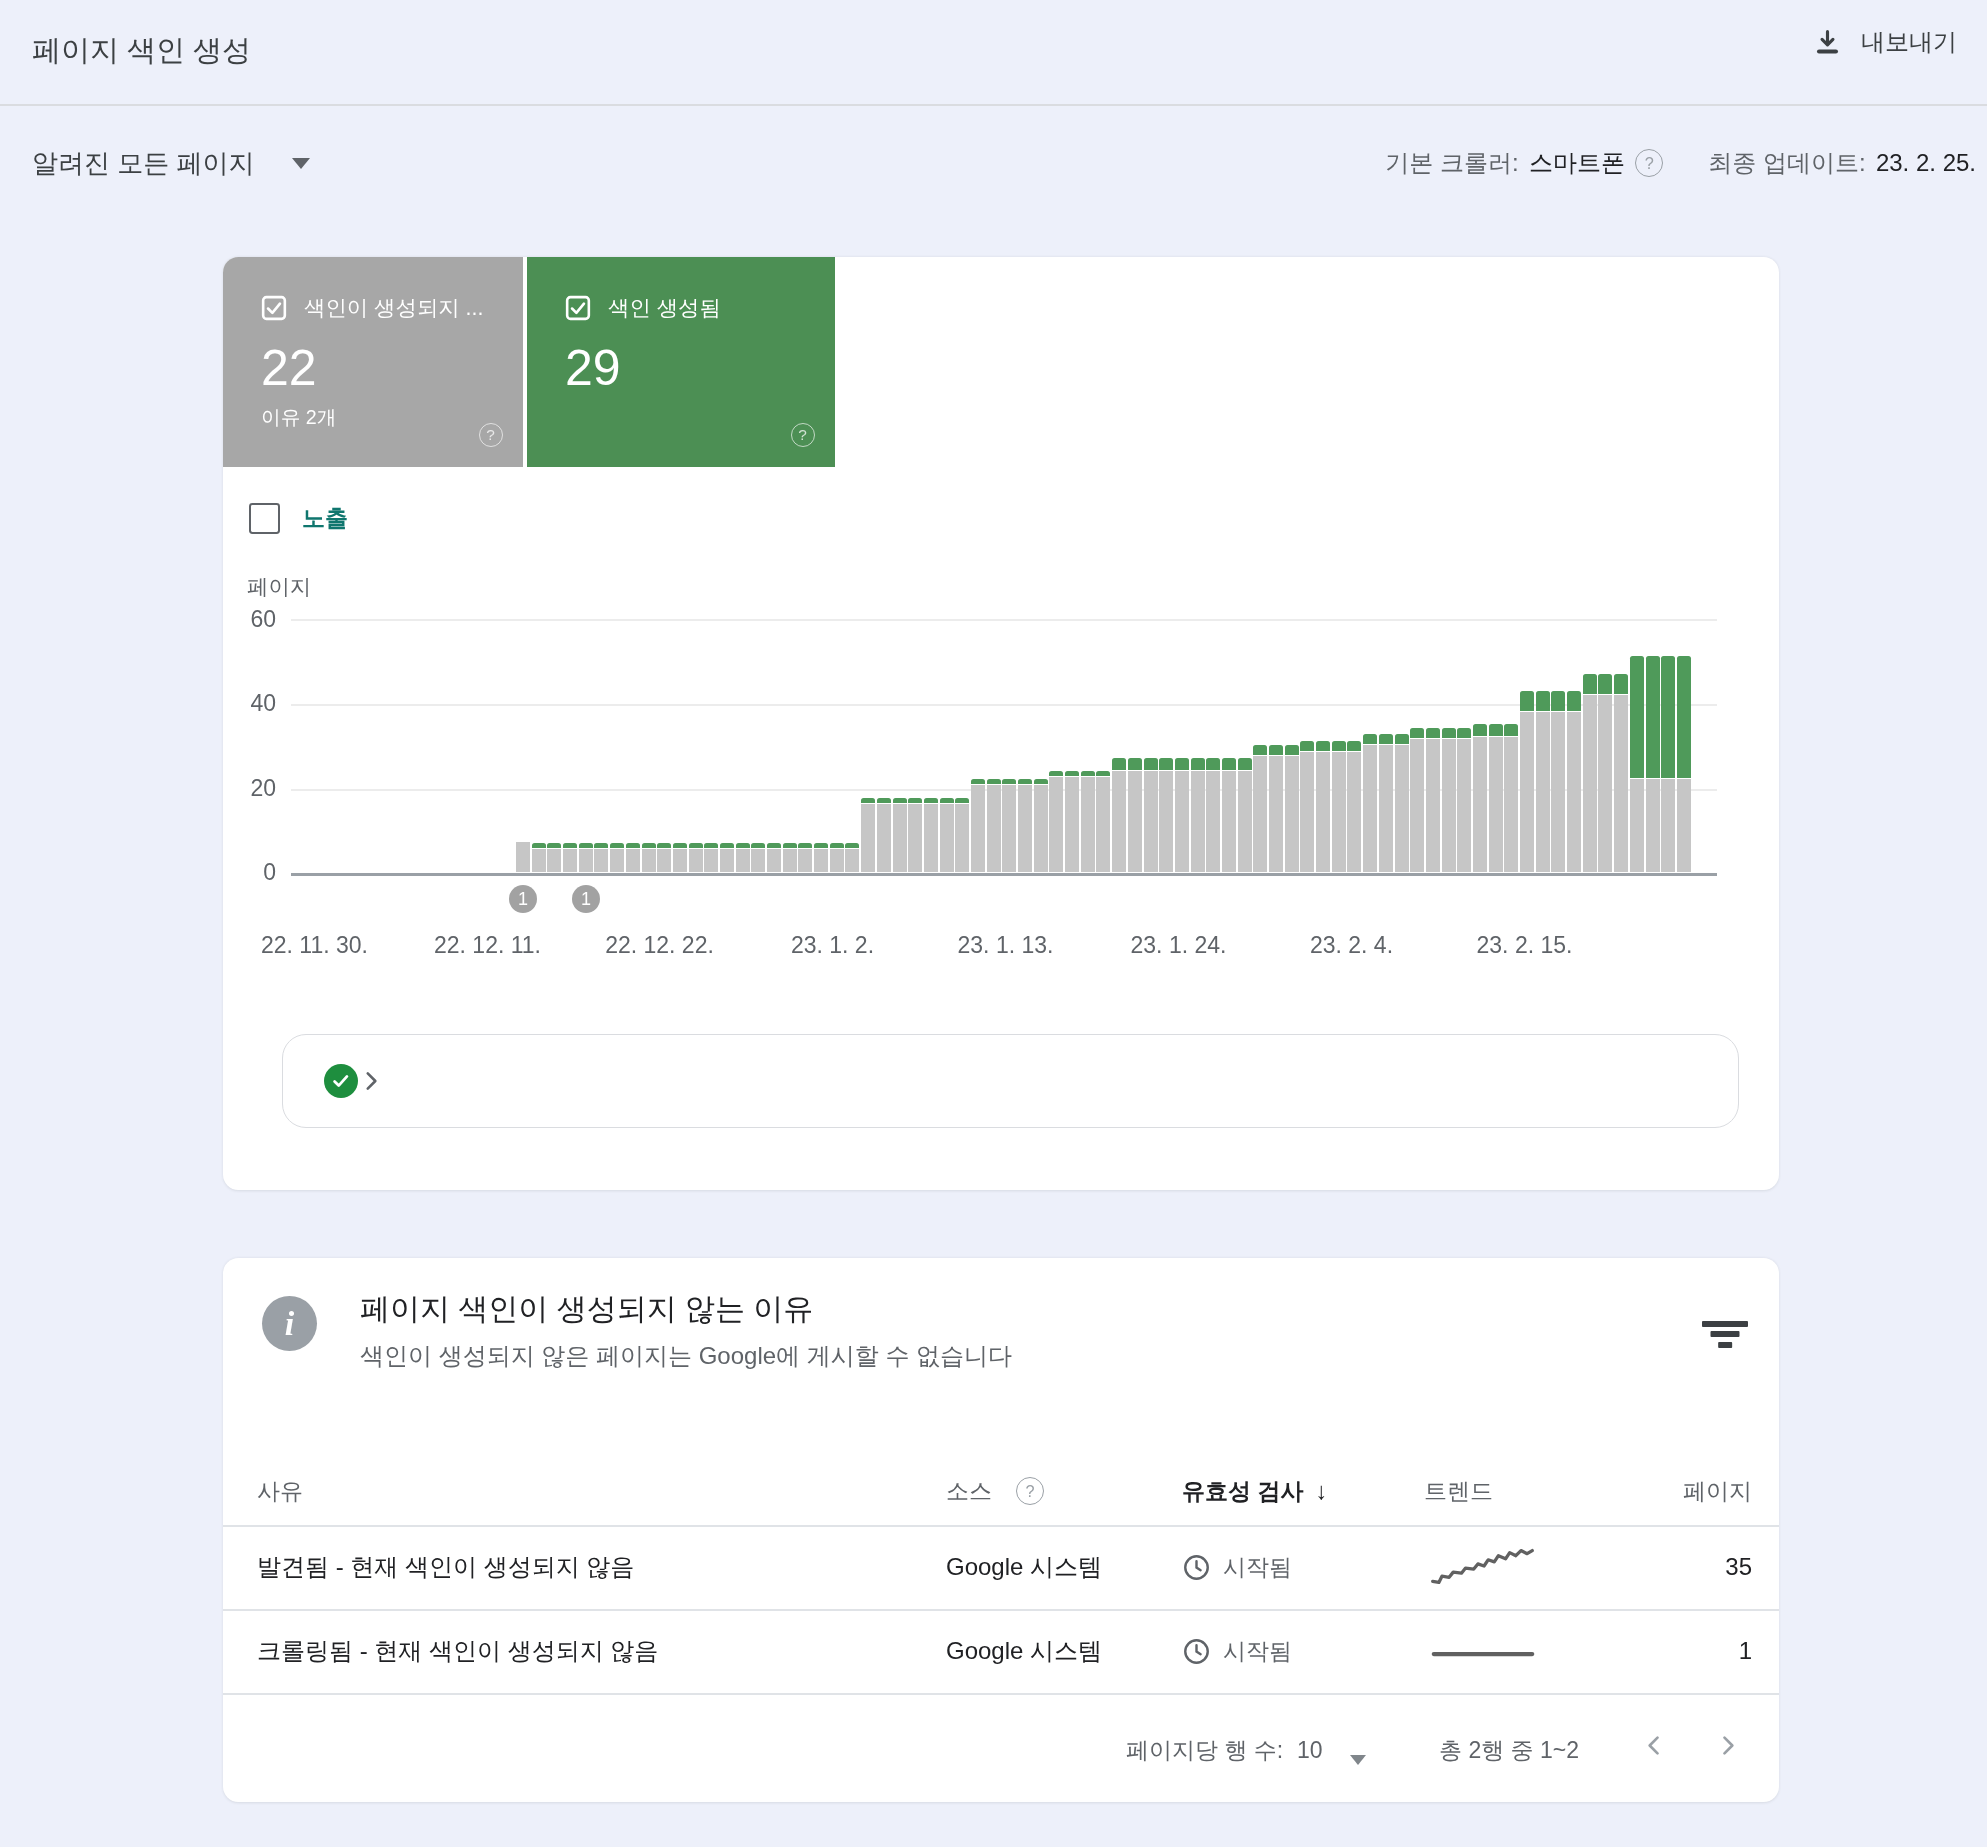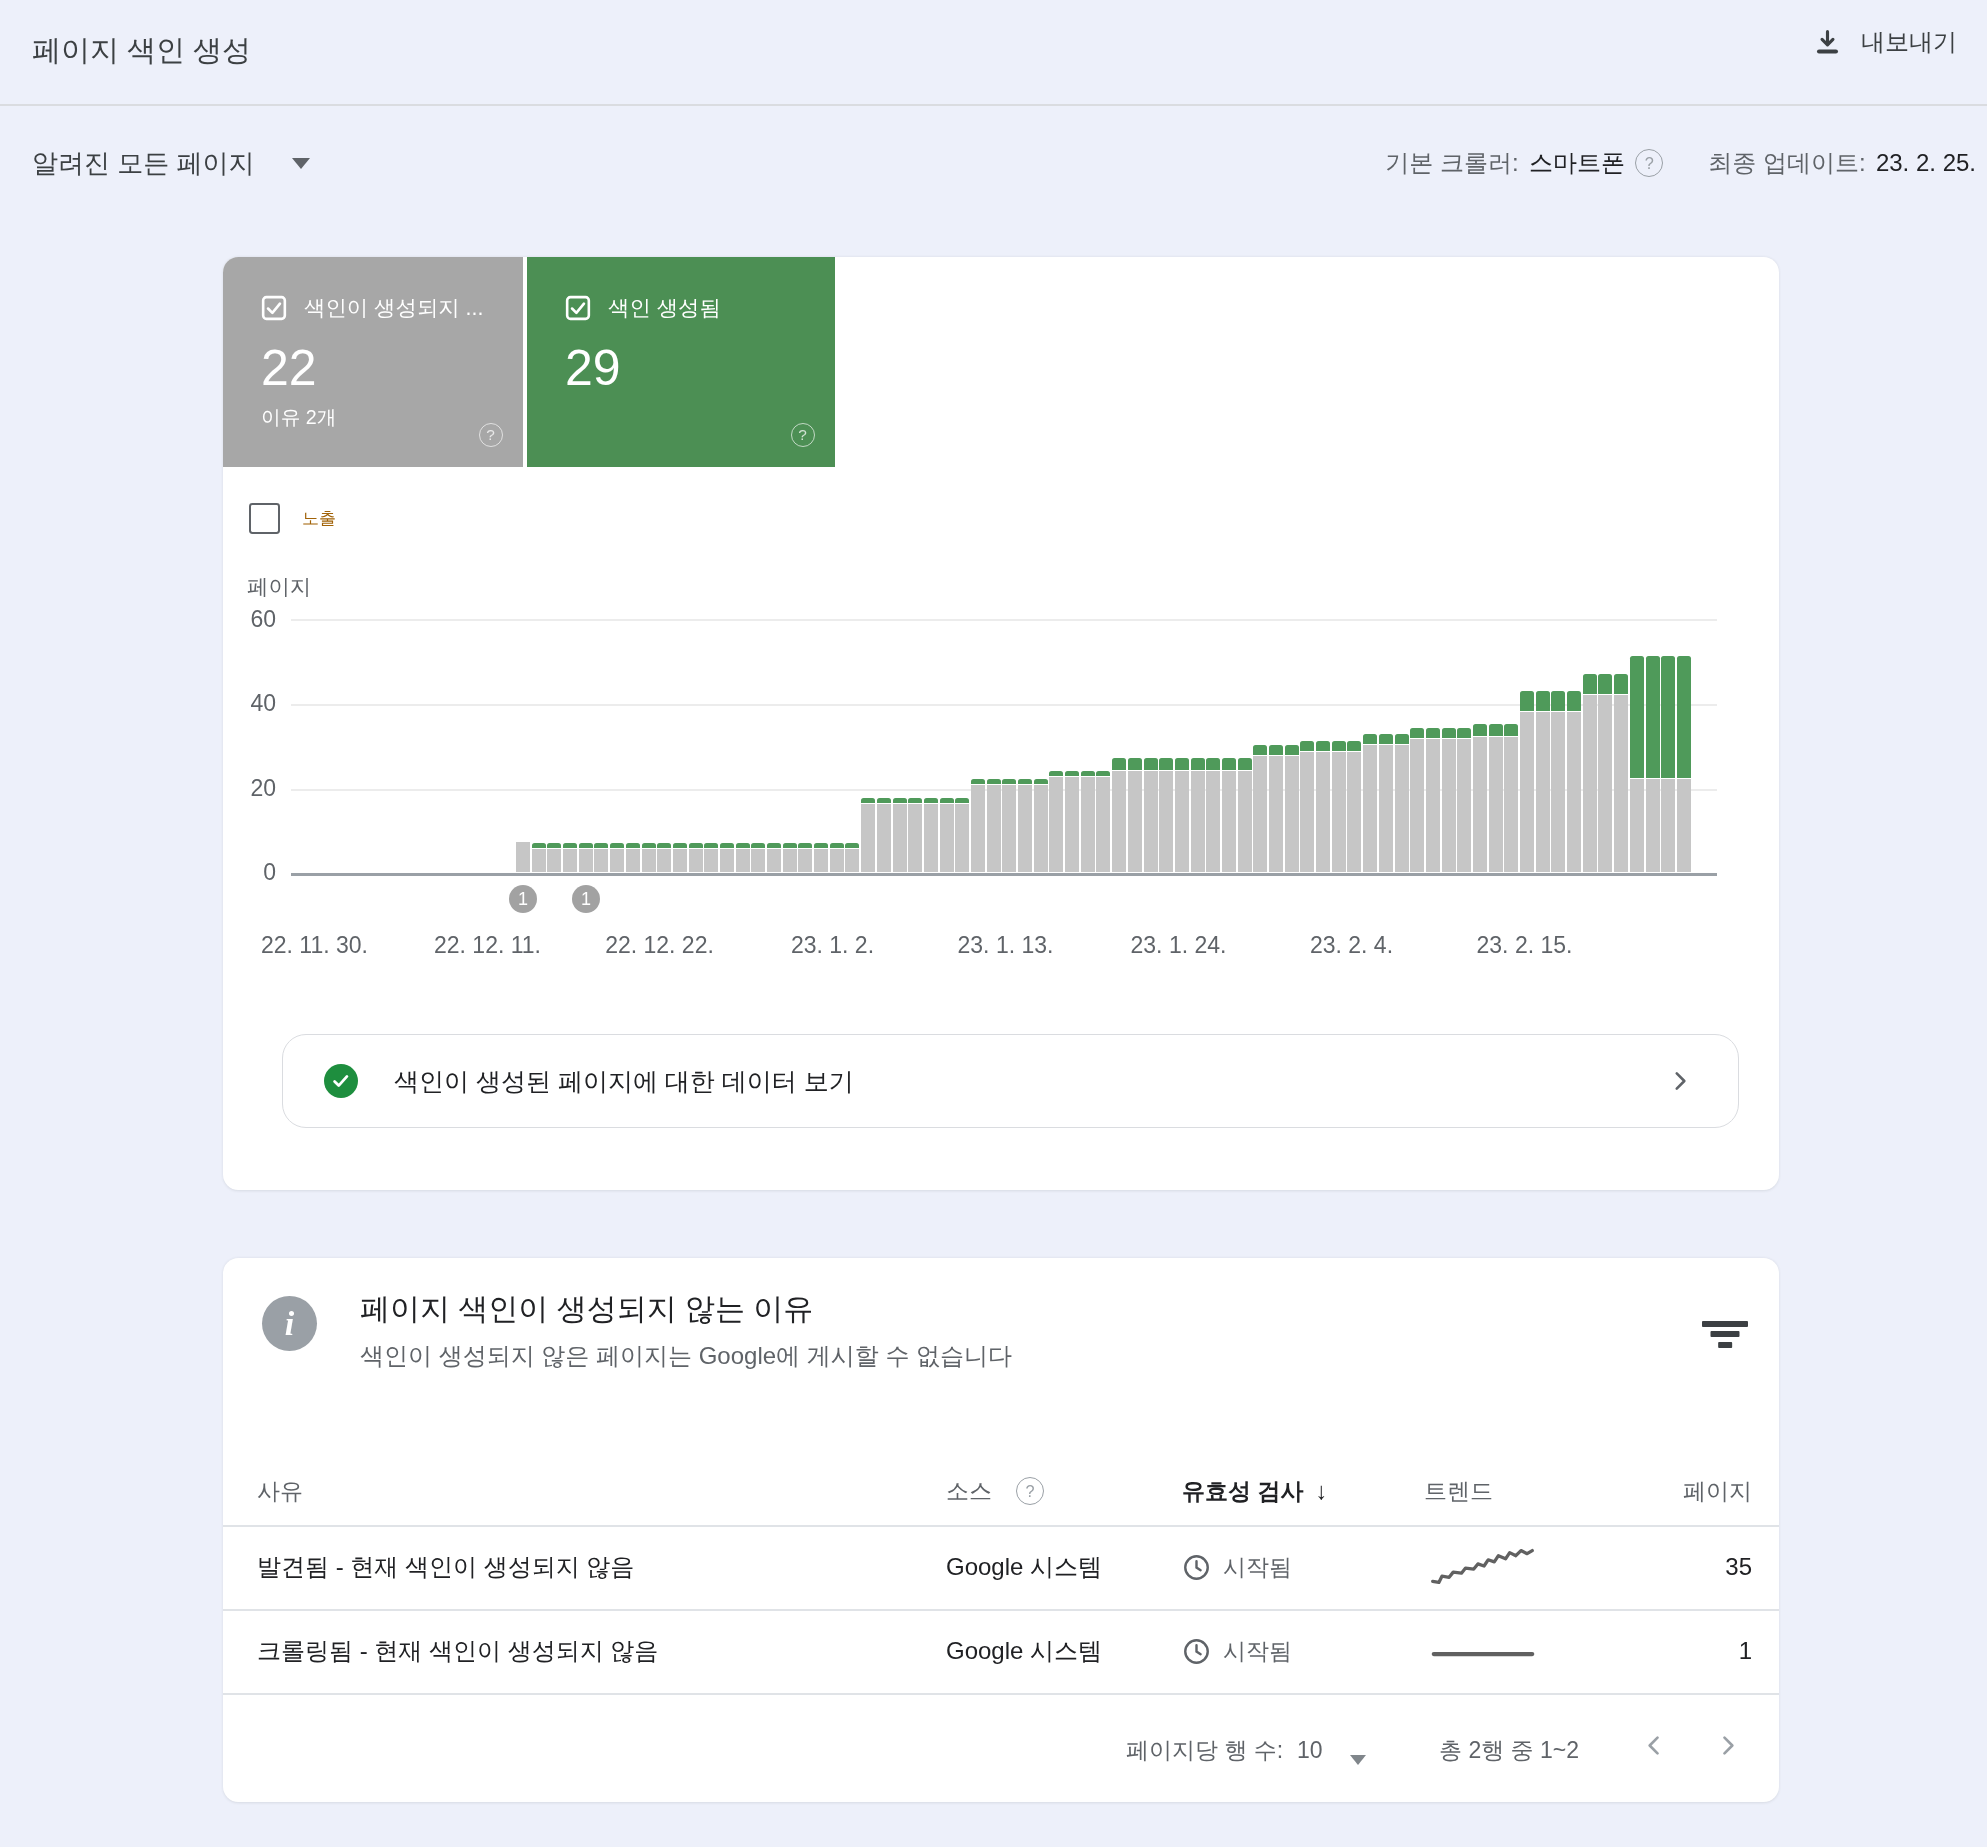--- a/index.html
+++ b/index.html
@@ -31,21 +31,21 @@
   .tab-notindexed{left:0;width:300px;background:#a7a7a7;border-radius:15.4px 0 0 0;}
   .tab-indexed{left:304px;width:308px;background:#4c8f54;}
   .tab-head{position:absolute;left:38px;top:36px;display:flex;align-items:center;gap:17px;font-size:21.4px;white-space:nowrap;}
   .tab-cb{width:26px;height:26px;flex:0 0 26px;}
   .tab-num{position:absolute;left:38px;top:82px;font-size:50px;}
   .tab-sub{position:absolute;left:38px;top:147px;font-size:19.7px;}
   .tab-help{position:absolute;right:20.5px;bottom:20.5px;width:22px;height:22px;border:1.7px solid rgba(255,255,255,.65);border-radius:50%;color:rgba(255,255,255,.75);font-size:15.4px;display:flex;align-items:center;justify-content:center;}
 
   .impress-row{position:absolute;left:26px;top:246px;display:flex;align-items:center;gap:22px;cursor:pointer;}
   .impress-box{width:27px;height:27px;border:2.6px solid #5f6368;border-radius:3.4px;background:#fff;}
-  .impress-label{font-size:17px;color:#a16207;}
+  .impress-label{font-size:23px;color:#0f766e;font-weight:bold;}
 
   .axis-title{position:absolute;left:24px;top:315px;font-size:21.4px;color:#5f6368;}
   .gridline{position:absolute;left:68px;width:1426px;height:1.7px;background:#ececec;}
   .axis-zero{position:absolute;left:68px;width:1426px;height:2.6px;background:#9aa0a6;}
   .ytick{position:absolute;left:0;width:53px;text-align:right;font-size:23px;color:#5f6368;line-height:29px;}
   #bars{position:absolute;left:293px;top:362px;width:1190px;height:253px;display:flex;align-items:flex-end;gap:1.7px;}
   .bar{width:14px;flex:0 0 14px;display:flex;flex-direction:column;justify-content:flex-end;}
   .bar .seg-green{border-radius:2.6px 2.6px 0 0;margin-bottom:0.9px;}
   .marker{position:absolute;width:28px;height:28px;border-radius:50%;background:#a2a2a2;color:#fff;font-size:18px;display:flex;align-items:center;justify-content:center;}
   .xlabel{position:absolute;top:675px;width:171px;margin-left:-86px;text-align:center;font-size:23px;color:#5f6368;}
@@ -474,21 +474,20 @@
     <div class="xlabel" style="left:956px">23. 1. 24.</div>
     <div class="xlabel" style="left:1129px">23. 2. 4.</div>
     <div class="xlabel" style="left:1302px">23. 2. 15.</div>
 
     <div class="banner">
       <span class="banner-check">
         <svg width="22" height="22" viewBox="0 0 24 24">
             <path d="M5 12.5l4.5 4.5 9-10" fill="none" stroke="#fff" stroke-width="3" stroke-linecap="round" stroke-linejoin="round"></path>
           </svg>
       </span>
-      <span class="banner-text">색인이 생성된 페이지에 대한 데이터 보기</span>
       <span class="banner-chevron">
         <svg width="26" height="26" viewBox="0 0 24 24">
             <path d="M9 5l7 7-7 7" fill="none" stroke="#5f6368" stroke-width="2.4" stroke-linecap="round" stroke-linejoin="round"></path>
           </svg>
       </span>
     </div>
   <div class="marker" style="left: 286px; top: 628px;">1</div>
       <div class="marker" style="left: 349px; top: 628px;">1</div>
     </div>
 

